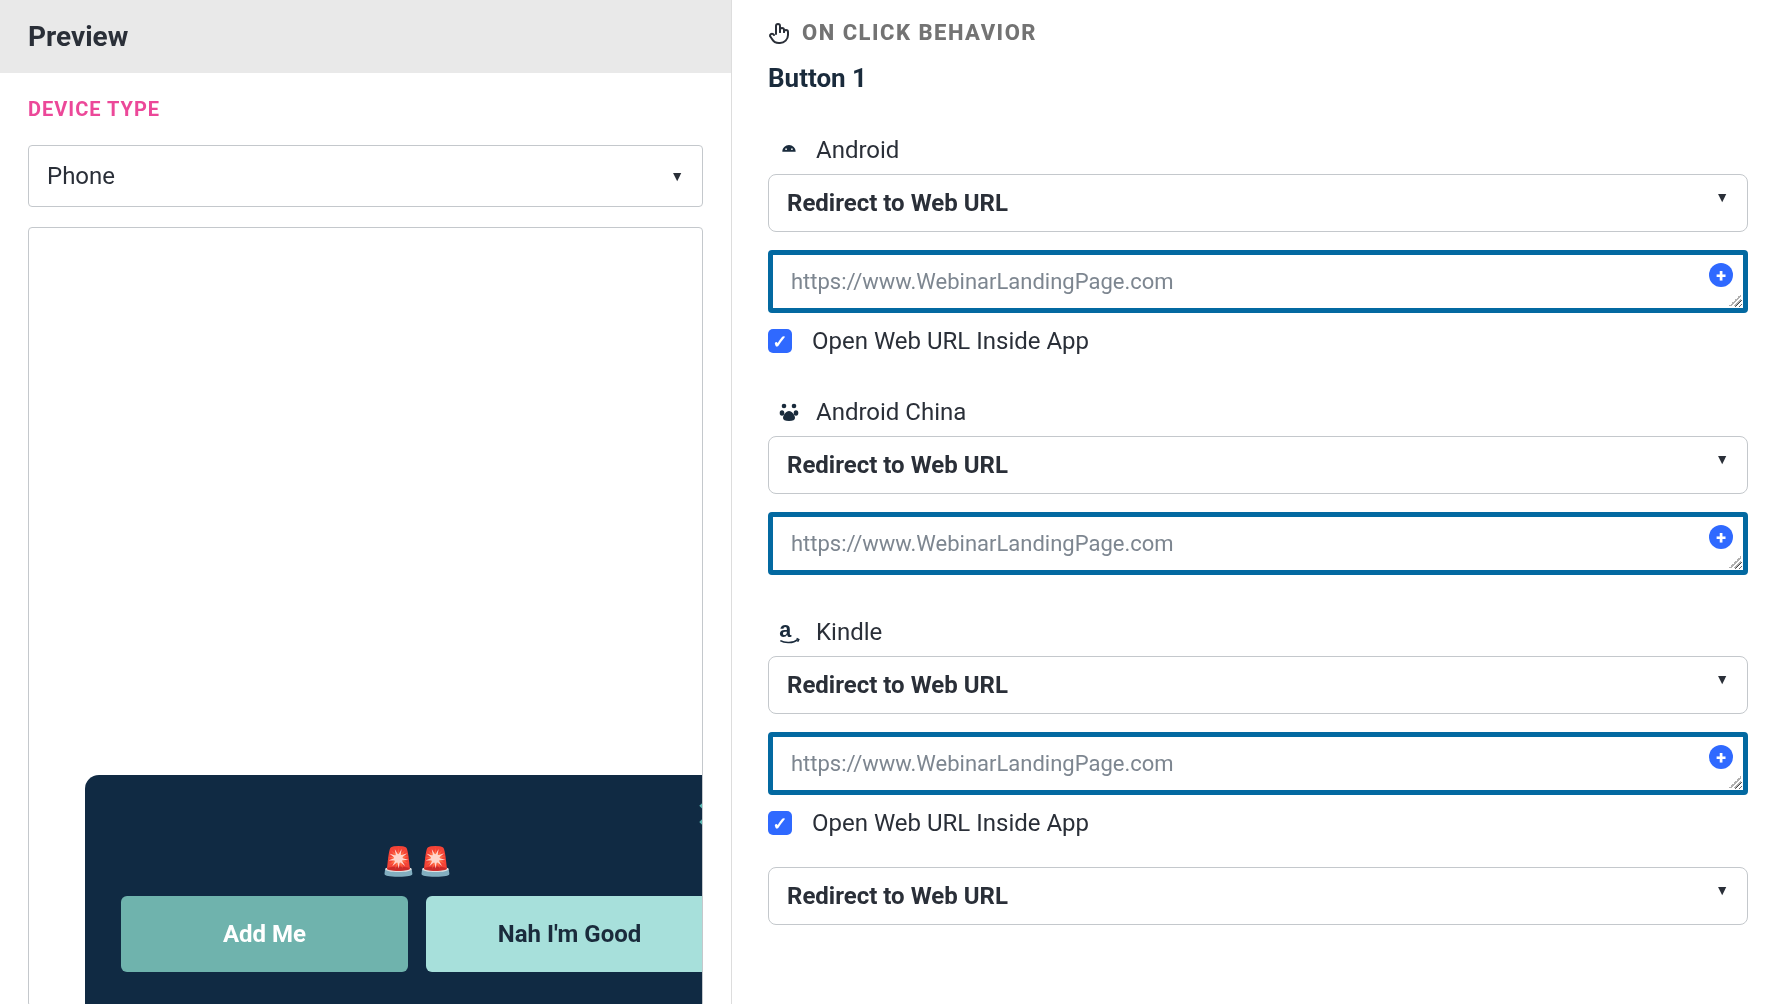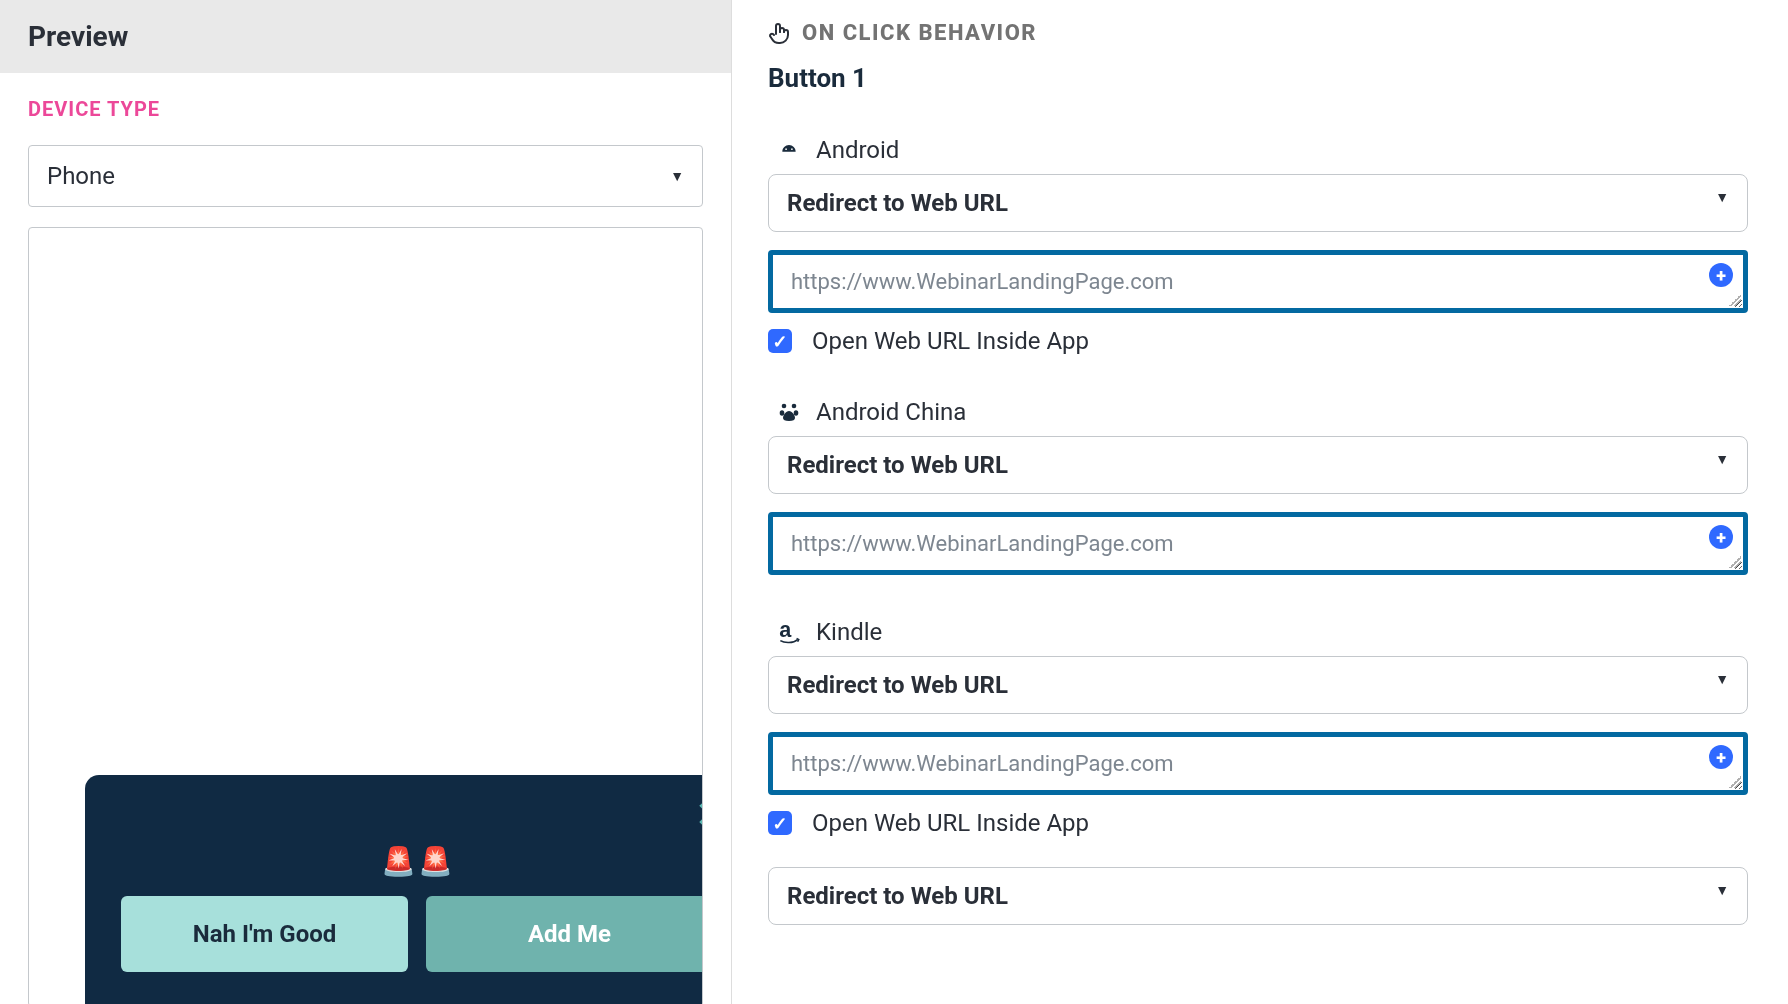--- a/index.html
+++ b/index.html
@@ -248,22 +248,22 @@
         <span class="select-caret">▼</span>
       </div>
       <div class="preview-canvas">
         <div class="notif-card">
           <div class="notif-close">✕</div>
           <div class="notif-title">
             <span class="siren">🚨</span>
             <span class="siren">🚨</span>
           </div>
           <div class="notif-btns">
+            <div class="notif-btn btn-primary">Add Me</div>
             <div class="notif-btn btn-secondary">Nah I'm Good</div>
-            <div class="notif-btn btn-primary">Add Me</div>
           </div>
         </div>
       </div>
     </div>
   </div>
 
   <div class="right-panel">
     <div class="section-title-row">
       <svg class="hand-icon-svg" viewBox="0 0 24 24" fill="none" stroke="#2a2f38" stroke-width="2" stroke-linecap="round" stroke-linejoin="round">
         <path d="M8 13V5a2 2 0 0 1 4 0v6"></path>

